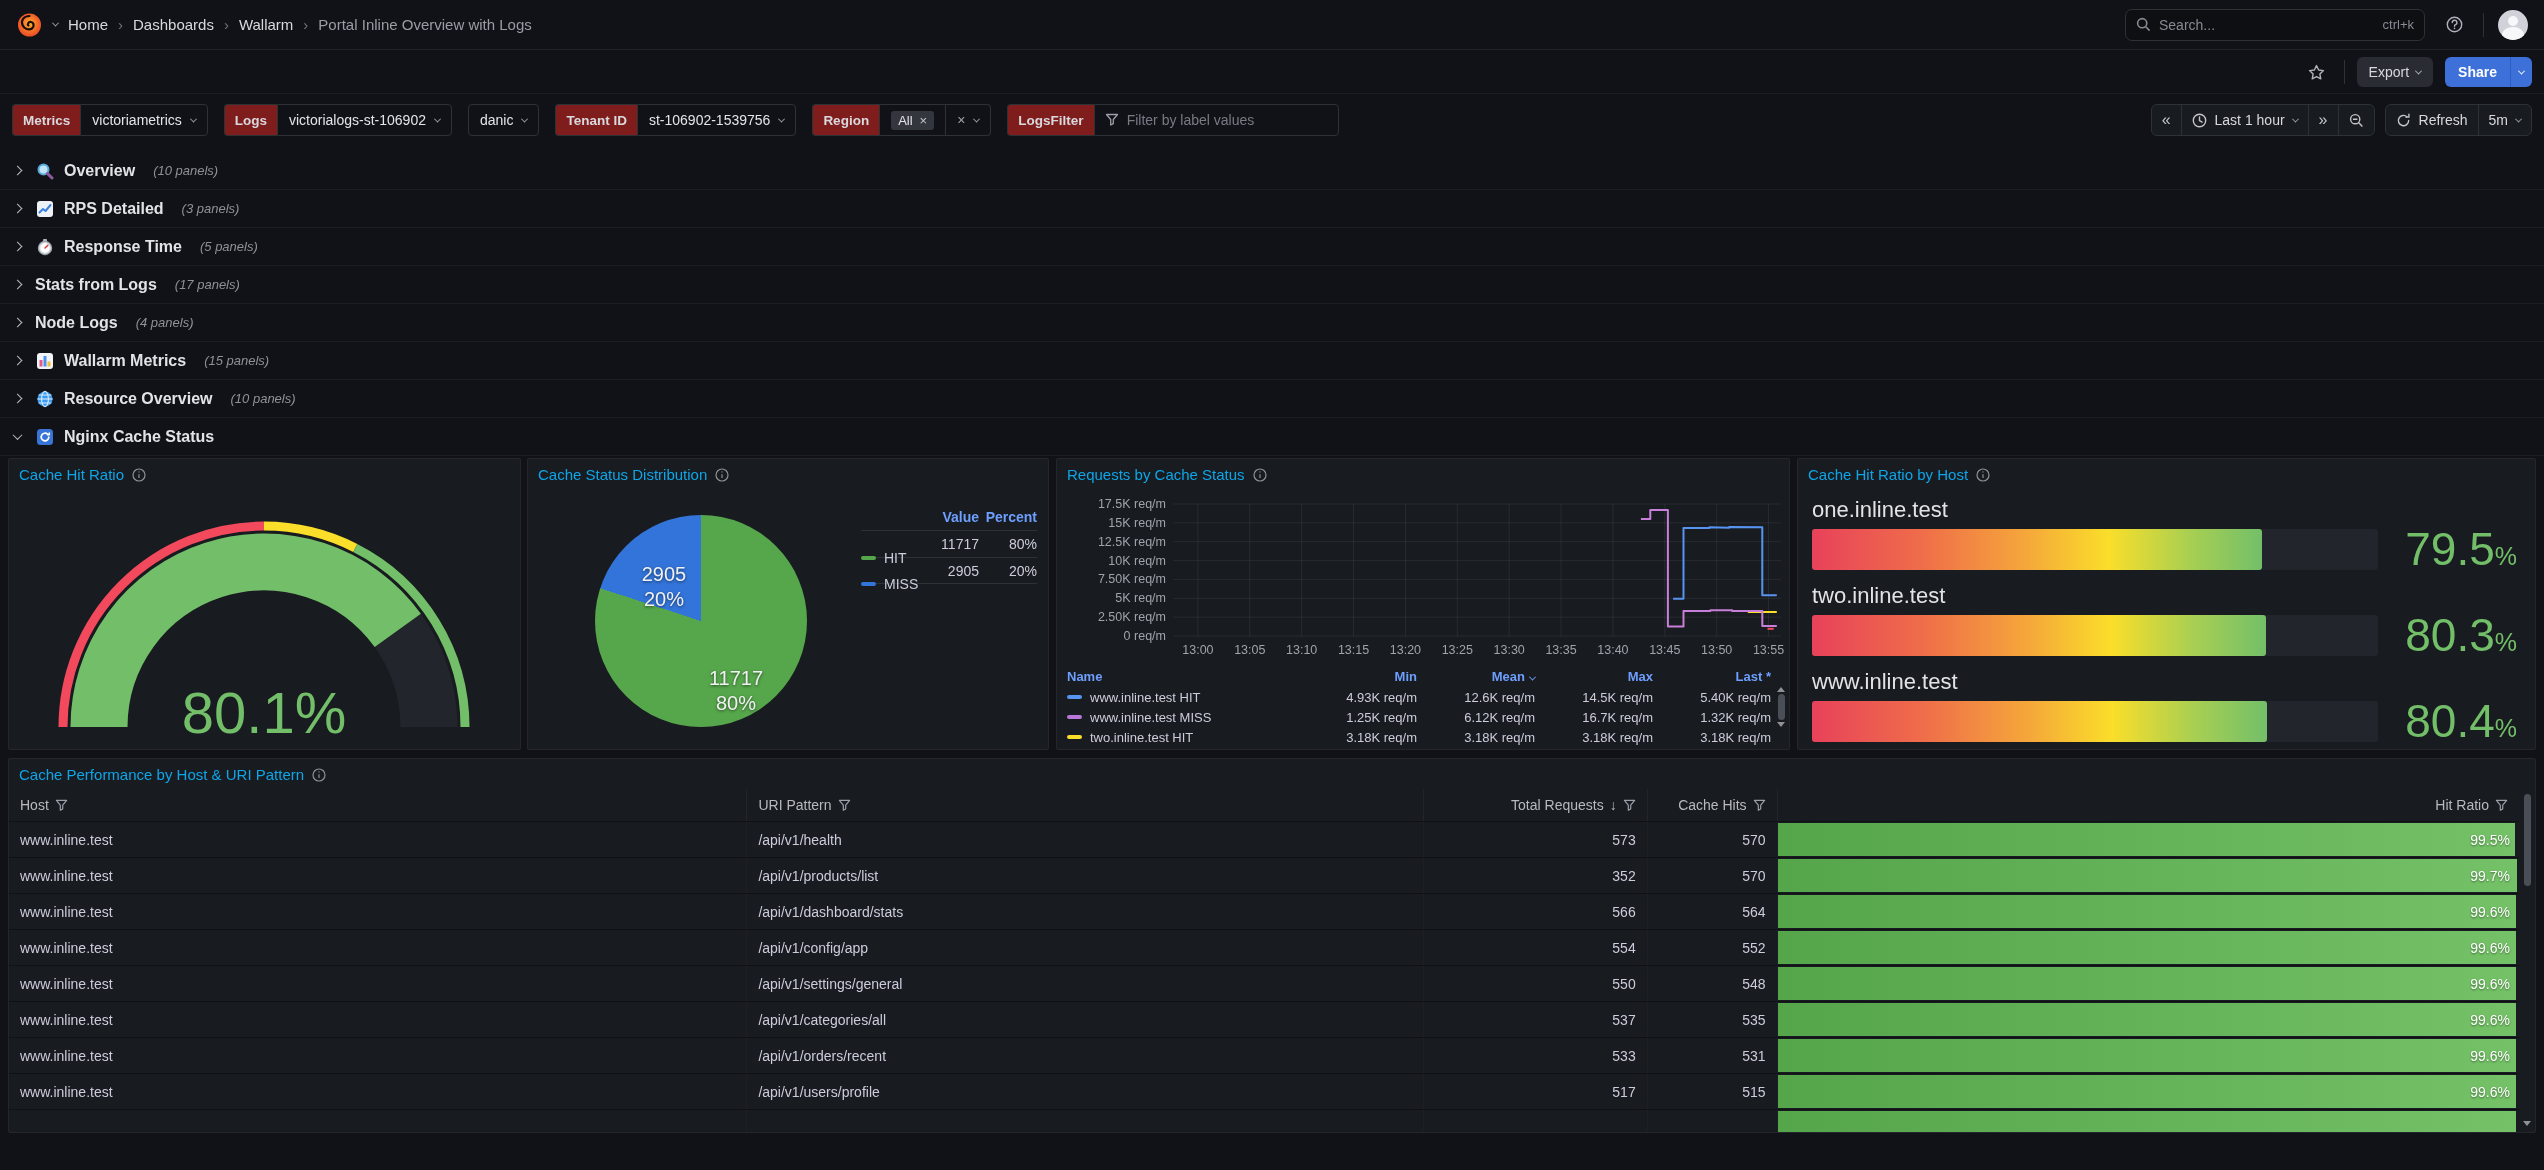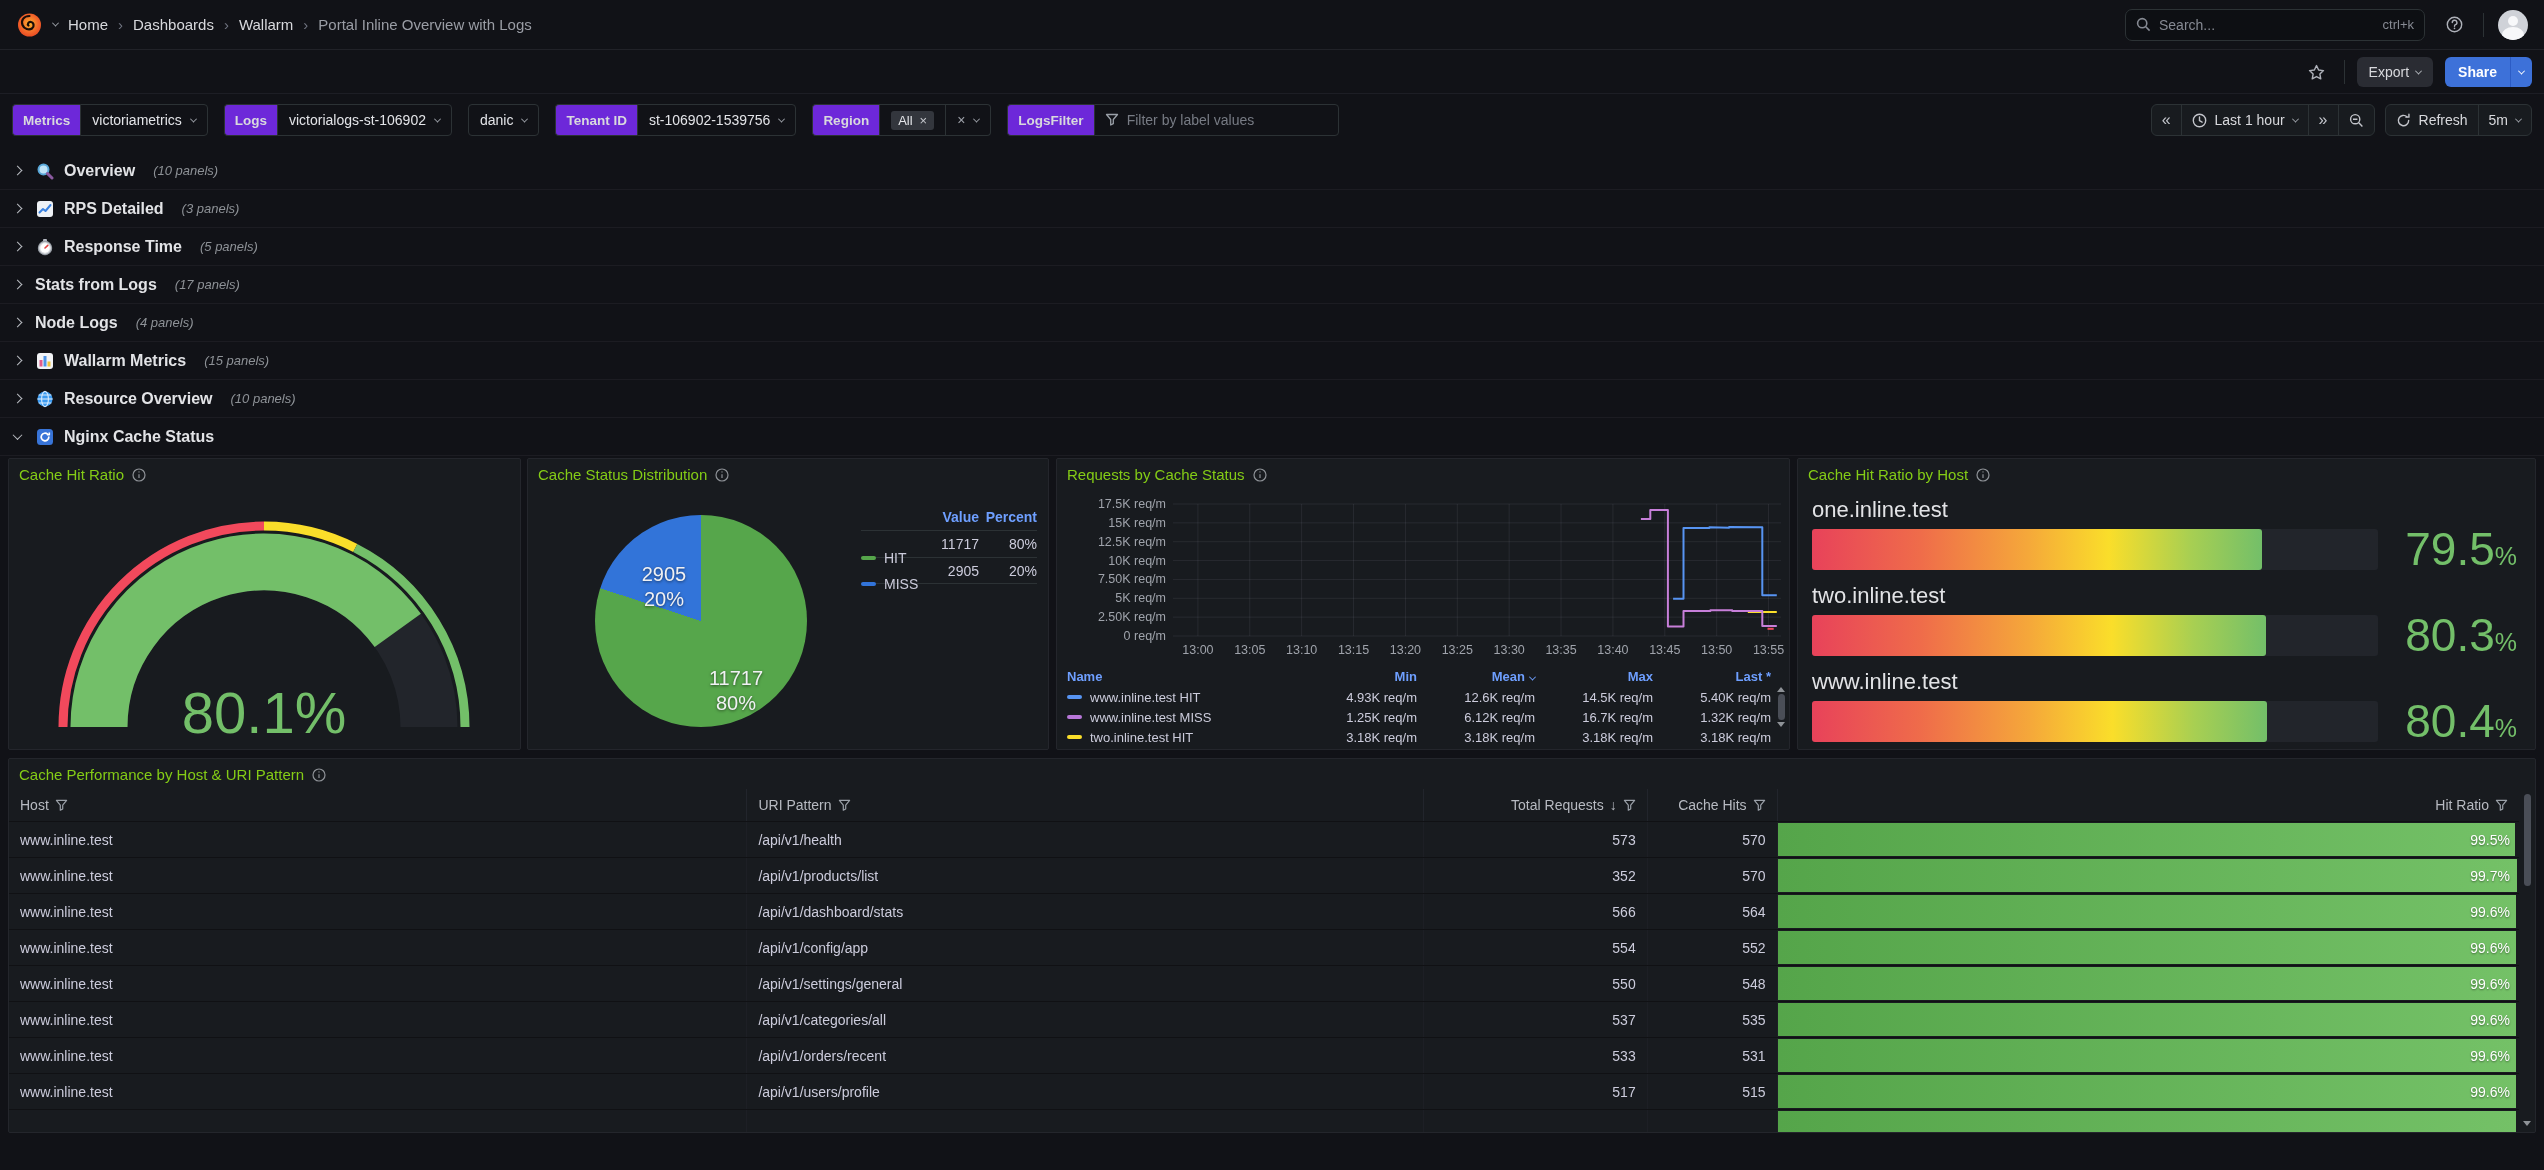--- a/index.html
+++ b/index.html
@@ -40,21 +40,21 @@
   .chev { display:inline-block; width:7px; height:7px; border-right:1.6px solid currentColor; border-bottom:1.6px solid currentColor; }
   .chev.down { transform:rotate(45deg) translate(-1px,-1px); }
   .chev.right { transform:rotate(-45deg); }
   .chev.sm { width:5px; height:5px; }
 
   
   .varbar { position:absolute; left:0; top:95px; width:2544px; height:50px;
     display:flex; align-items:center; justify-content:space-between; padding:0 12px; }
   .var-left { display:flex; align-items:center; gap:16px; }
   .vargroup { display:flex; align-items:stretch; height:32px; border-radius:4px; }
-  .varlabel { background:#6d28d9; border:1px solid #2c3235; border-right:none; border-radius:4px 0 0 4px;
+  .varlabel { background:#7f1d1d; border:1px solid #2c3235; border-right:none; border-radius:4px 0 0 4px;
     display:flex; align-items:center; padding:0 10px; font-size:13.5px; font-weight:600; color:#d8d9dd; }
   .varvalue { background:#111217; border:1px solid #2c3235; border-radius:0 4px 4px 0;
     display:flex; align-items:center; gap:9px; padding:0 11px; font-size:14px; color:#e3e4e8; cursor:pointer; }
   .varvalue.standalone { border-radius:4px; }
   .varvalue .chev { color:#9fa3ab; }
   .chip { background:#33363d; border-radius:3px; padding:2px 7px; font-size:13px; display:flex; gap:7px; align-items:center; }
   .chip .x { color:#c6c8ce; font-size:13px; }
   .filterbox { background:#111217; border:1px solid #2c3235; border-radius:0 4px 4px 0;
     display:flex; align-items:center; gap:8px; padding:0 10px; width:245px; color:#777b84; font-size:14px; cursor:text; }
   .var-right { display:flex; align-items:center; gap:10px; }
@@ -69,21 +69,21 @@
   .dashrow { height:38px; display:flex; align-items:center; gap:10px; padding:0 14px;
     border-bottom:1px solid rgba(204,204,220,.06); cursor:pointer; }
   .dashrow .chev { color:#b9bcc2; margin-right:4px; }
   .dashrow .rlabel { font-size:16px; font-weight:600; color:#e2e3e6; }
   .dashrow .rcount { font-size:13px; font-style:italic; color:#8e9297; margin-left:8px; }
   .rowicon { width:19px; height:19px; display:flex; align-items:center; justify-content:center; }
 
   
   .panel { position:absolute; background:#181b1f; border:1px solid #24262c; border-radius:2px; }
   .ptitle { position:absolute; top:7px; left:10px; display:flex; align-items:center; gap:8px;
-    font-size:15px; font-weight:500; color:#84cc16; cursor:pointer; }
+    font-size:15px; font-weight:500; color:#0ea5e9; cursor:pointer; }
   .info-ic { color:#8e9297; display:flex; }
 
   
   #gauge-value-text { font-size:58px; fill:#73bf69; font-weight:500; }
 
   
   .pie { position:absolute; border-radius:50%; }
   .pie-label { position:absolute; transform:translate(-50%,-50%); text-align:center;
     font-size:20px; color:#f0f1f3; font-weight:500; line-height:1.25; text-shadow:0 1px 3px rgba(0,0,0,.55); }
   .pie-legend { position:absolute; font-size:14px; }

